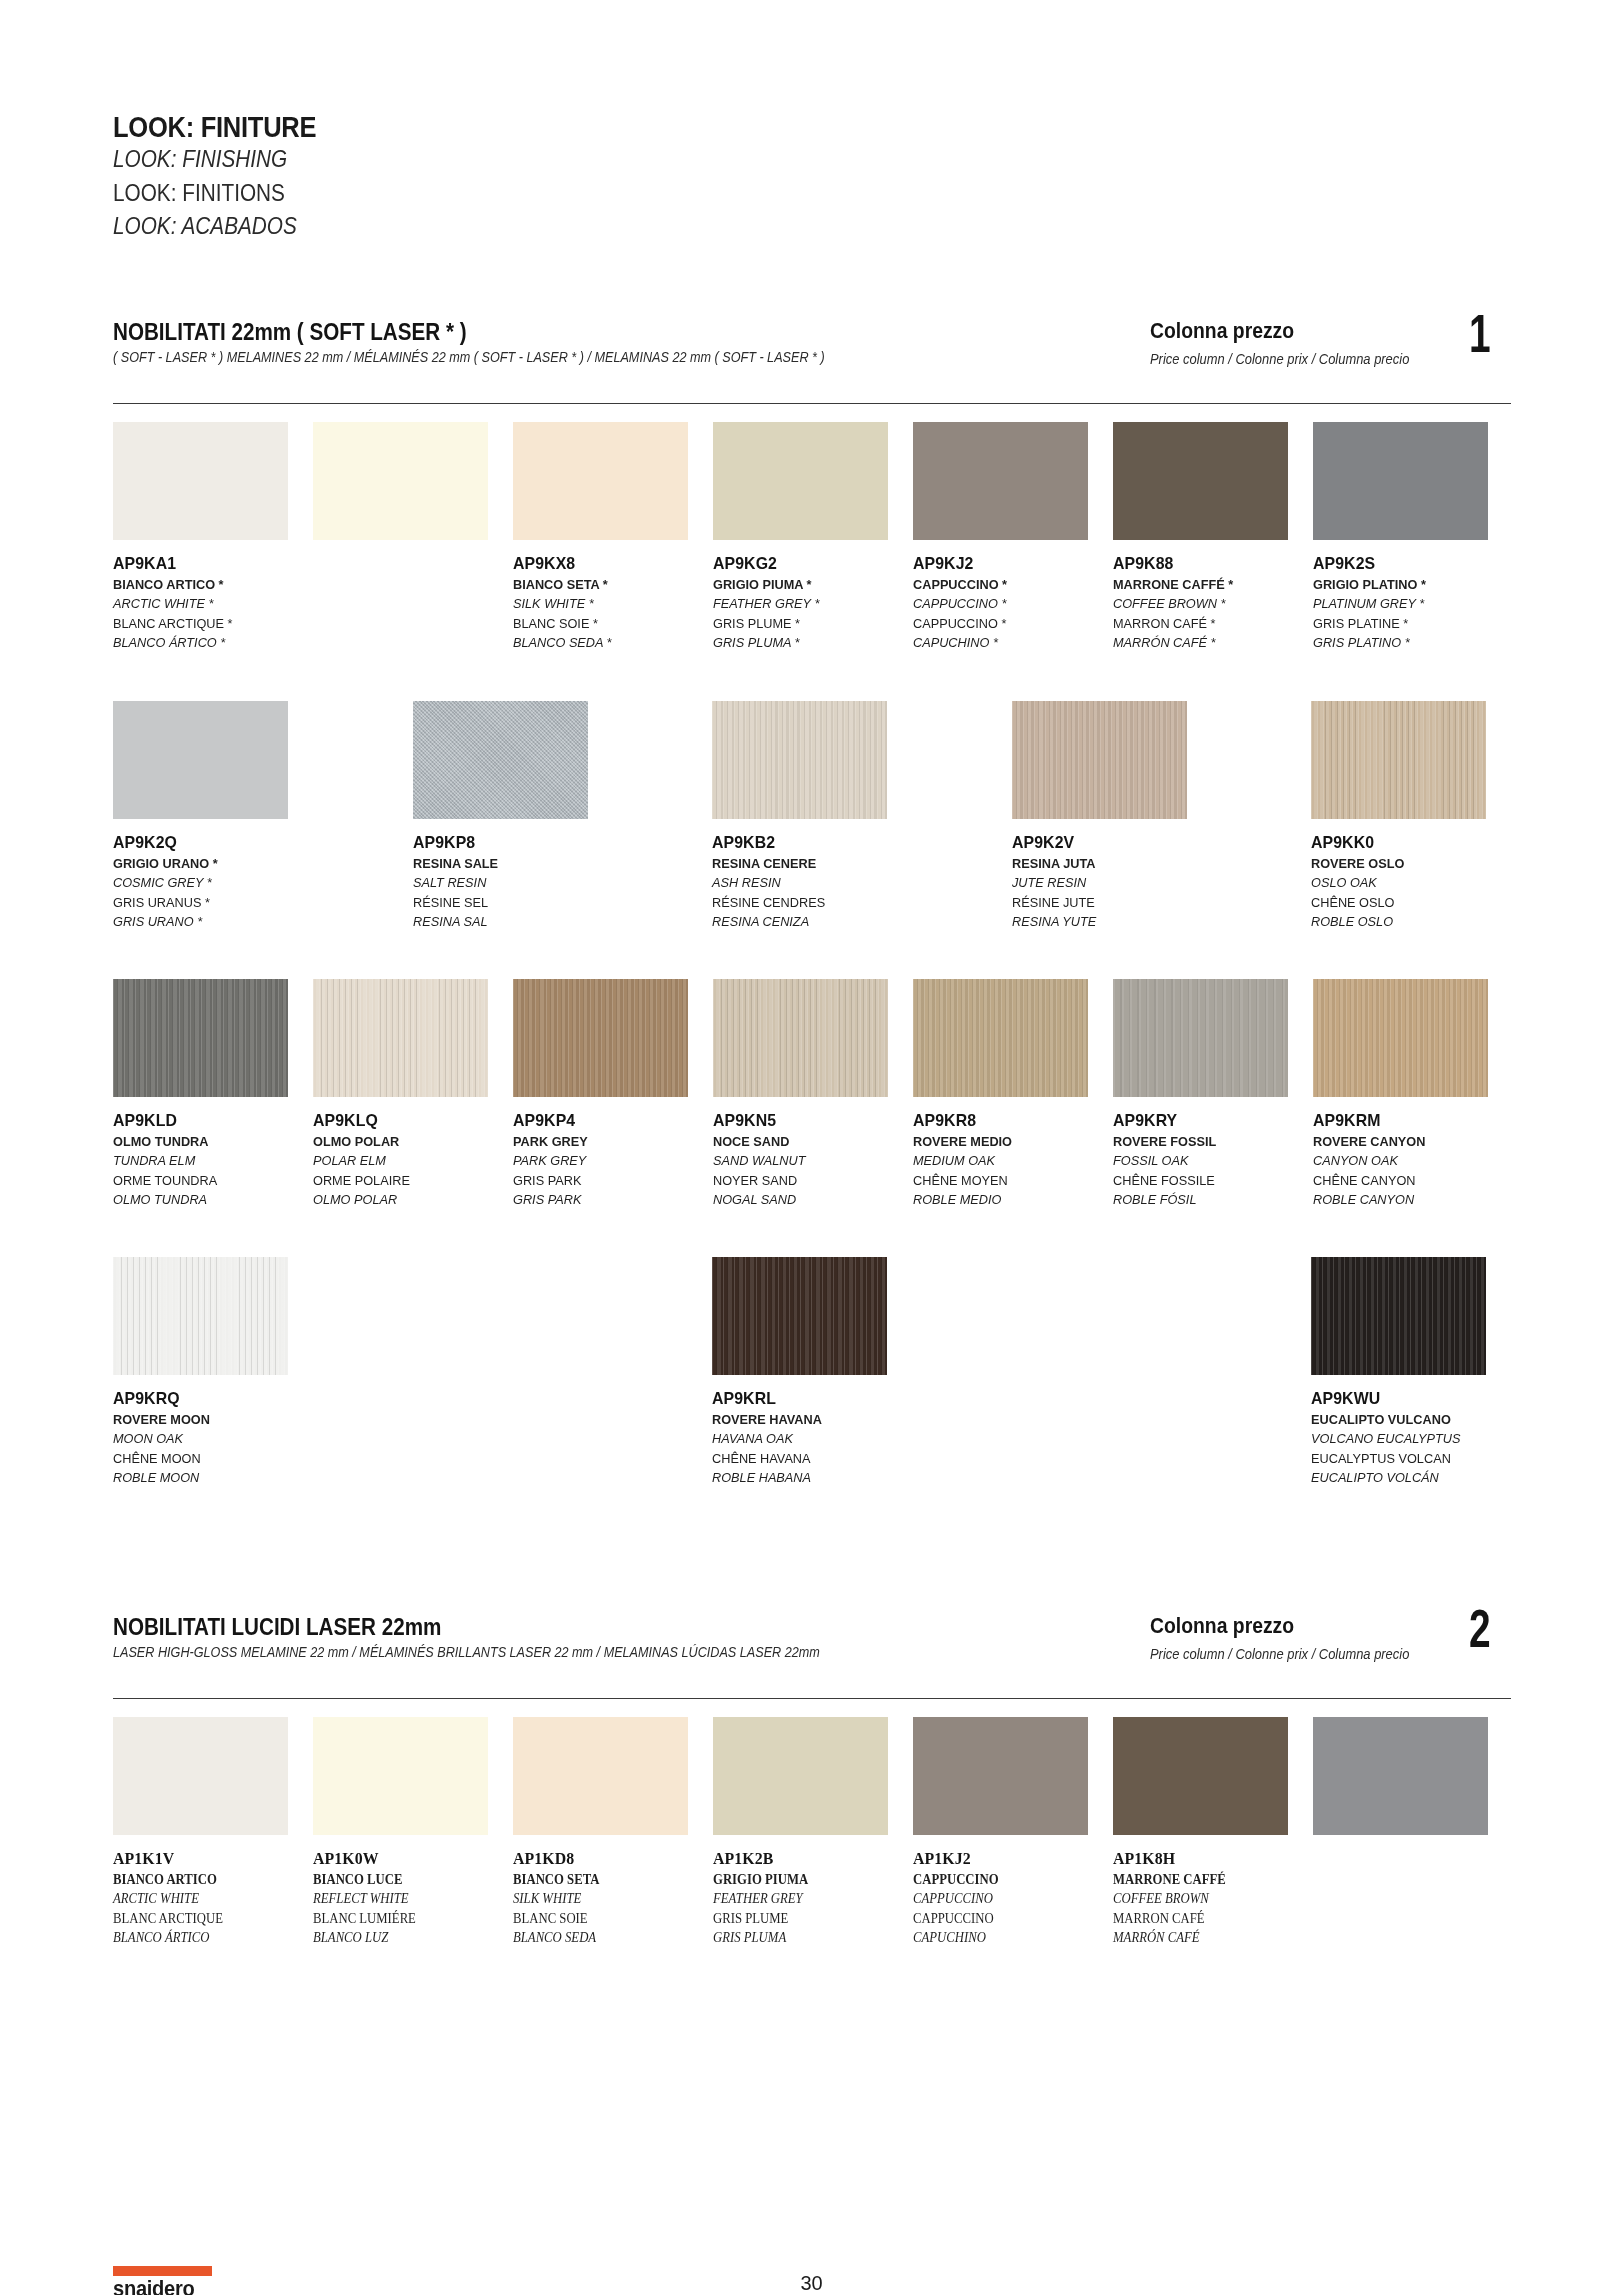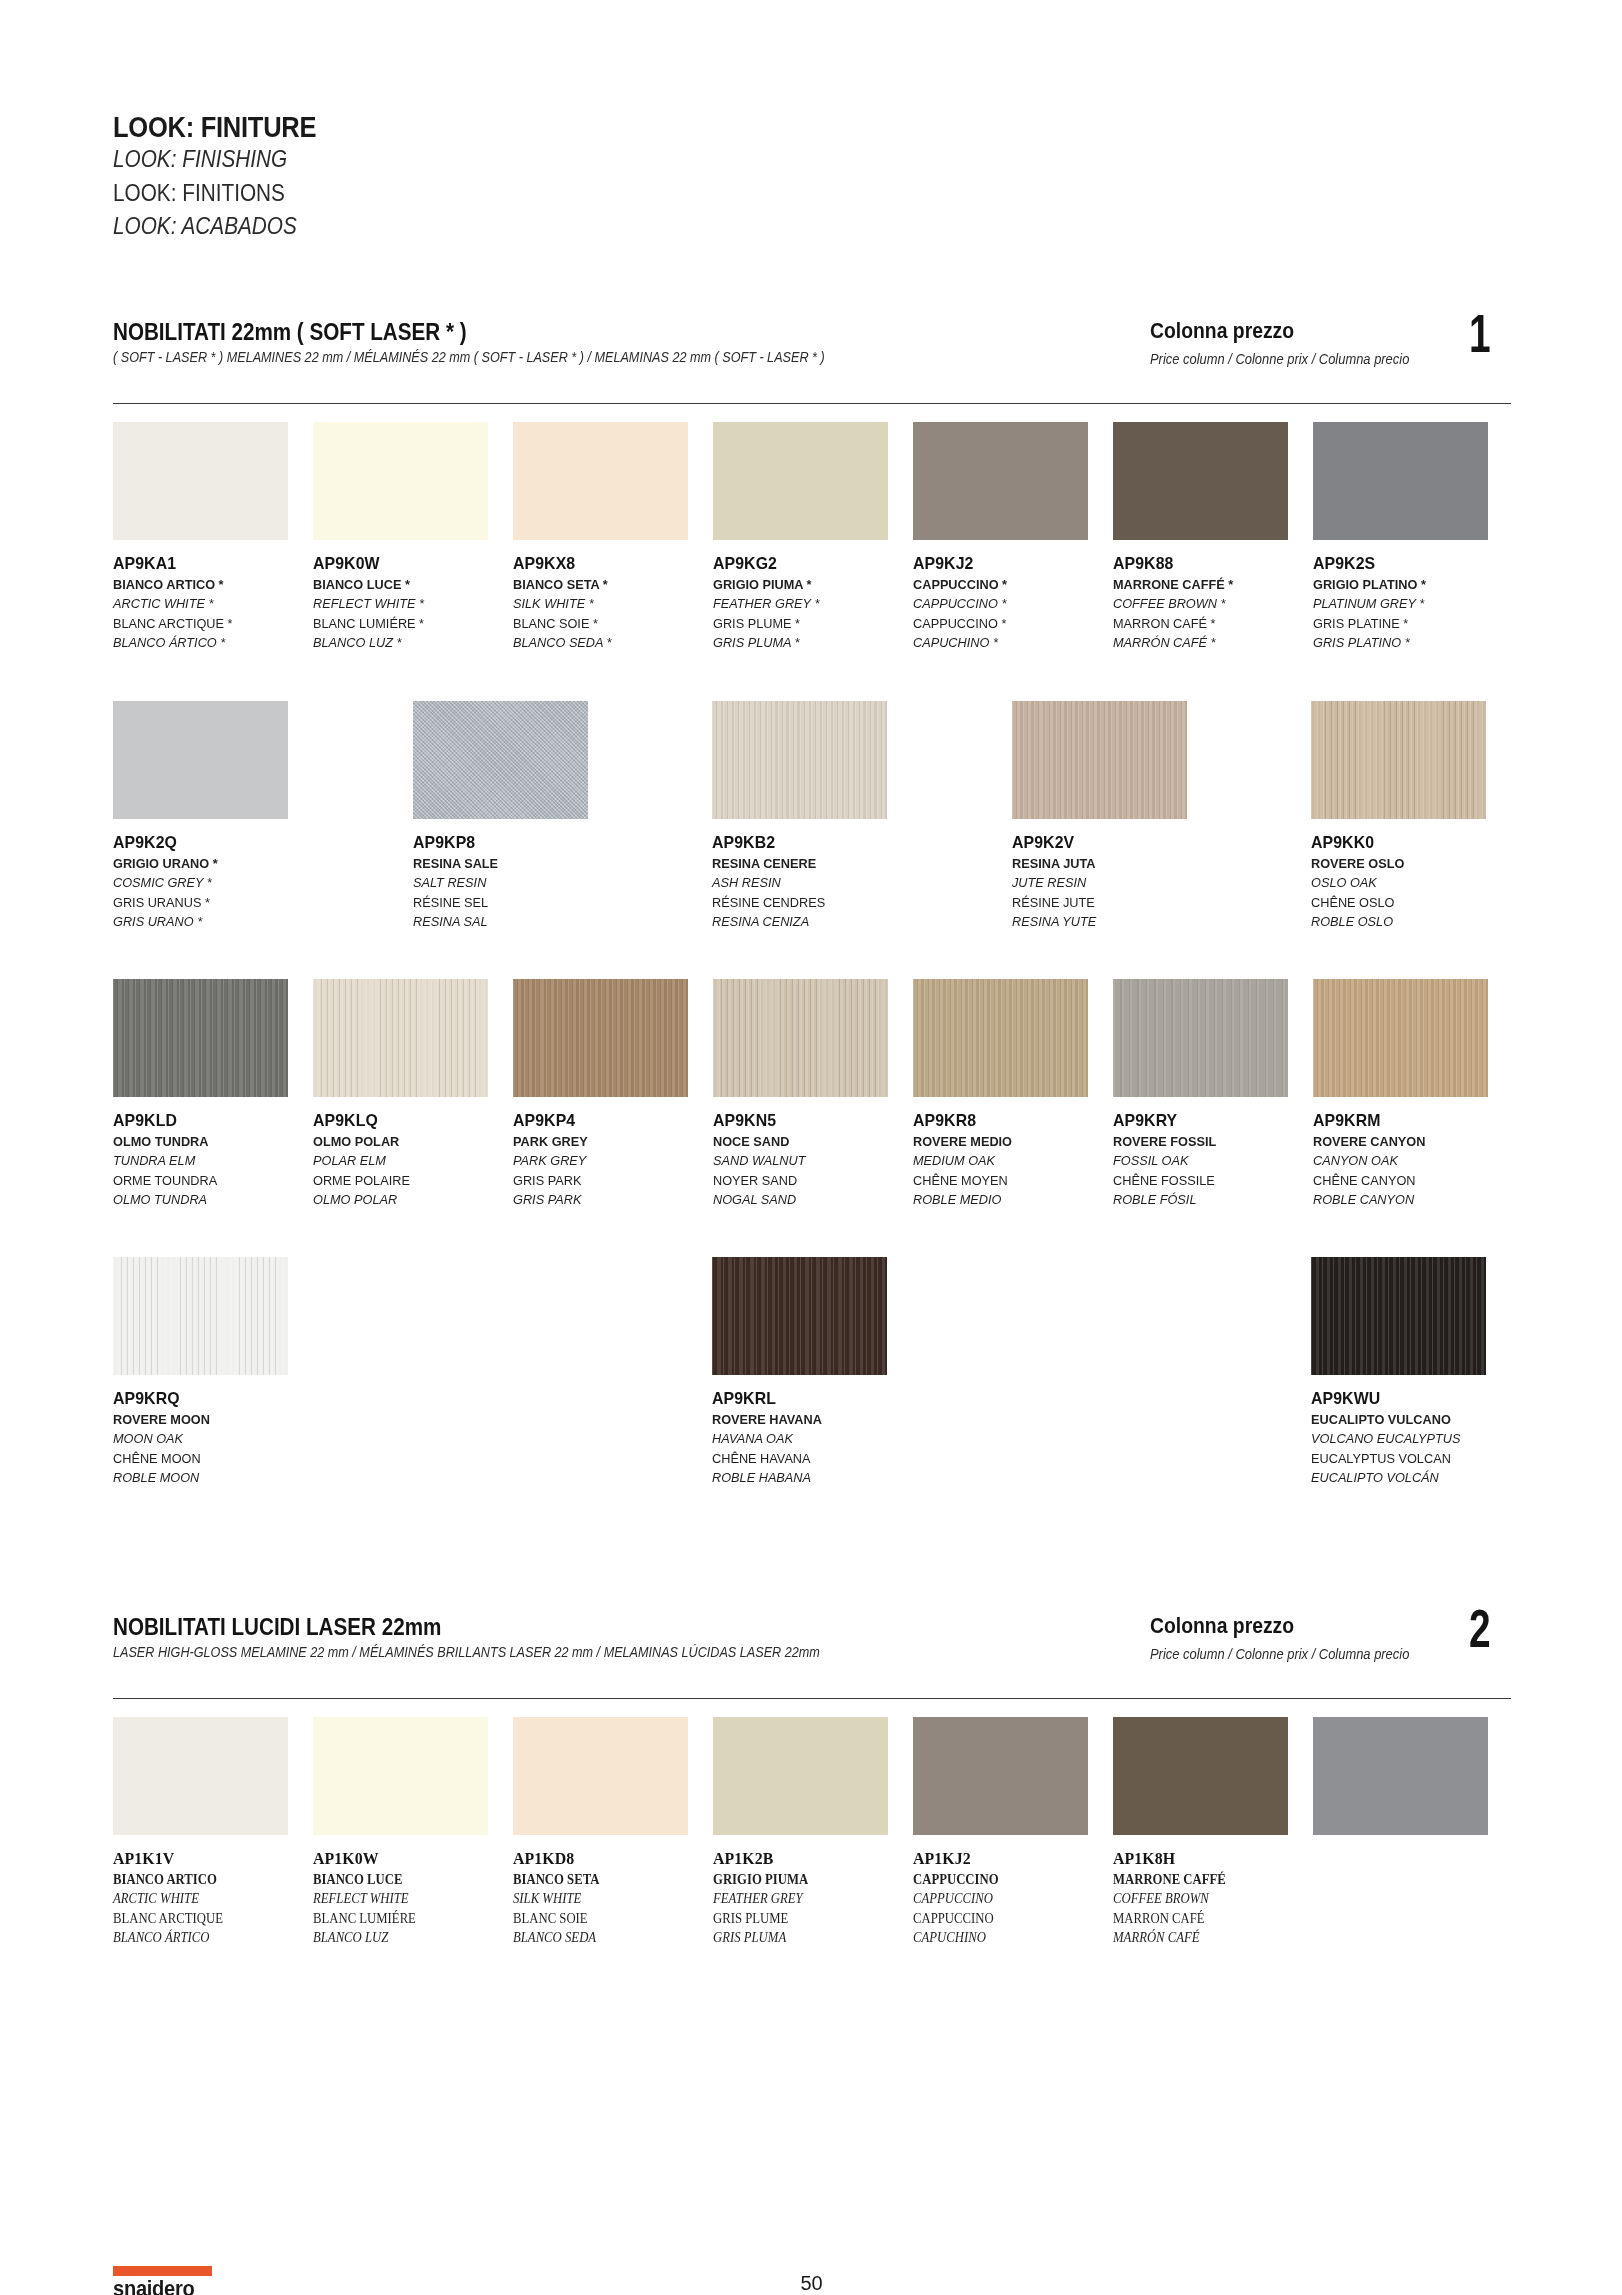--- a/index.html
+++ b/index.html
@@ -283,27 +283,20 @@
         <div class="labels">
           <div class="code">AP9KA1</div>
           <div class="nm b">BIANCO ARTICO *</div>
           <div class="nm i">ARCTIC WHITE *</div>
           <div class="nm r">BLANC ARCTIQUE *</div>
           <div class="nm i">BLANCO ÁRTICO *</div>
         </div>
       </div>
       <div class="cell">
         <div class="swatch " style="background:#fbf8e4"></div>
-        <div class="labels">
-          <div class="code">AP9K0W</div>
-          <div class="nm b">BIANCO LUCE *</div>
-          <div class="nm i">REFLECT WHITE *</div>
-          <div class="nm r">BLANC LUMIÉRE *</div>
-          <div class="nm i">BLANCO LUZ *</div>
-        </div>
       </div>
       <div class="cell">
         <div class="swatch " style="background:#f7e7d2"></div>
         <div class="labels">
           <div class="code">AP9KX8</div>
           <div class="nm b">BIANCO SETA *</div>
           <div class="nm i">SILK WHITE *</div>
           <div class="nm r">BLANC SOIE *</div>
           <div class="nm i">BLANCO SEDA *</div>
         </div>
@@ -582,16 +575,16 @@
         <div class="swatch " style="background:#8f9093"></div>
       </div>
     </div>
 
   <div class="footer-logo">
     <div class="logo-bar"></div>
     <div class="logo-word">snaidero</div>
     <div class="logo-bar"></div>
     <div class="logo-tag">CUCINE PER LA VITA</div>
   </div>
-  <div class="page-num">50</div>
+  <div class="page-num">30</div>
 
 </div>
 
 
 </body></html>

